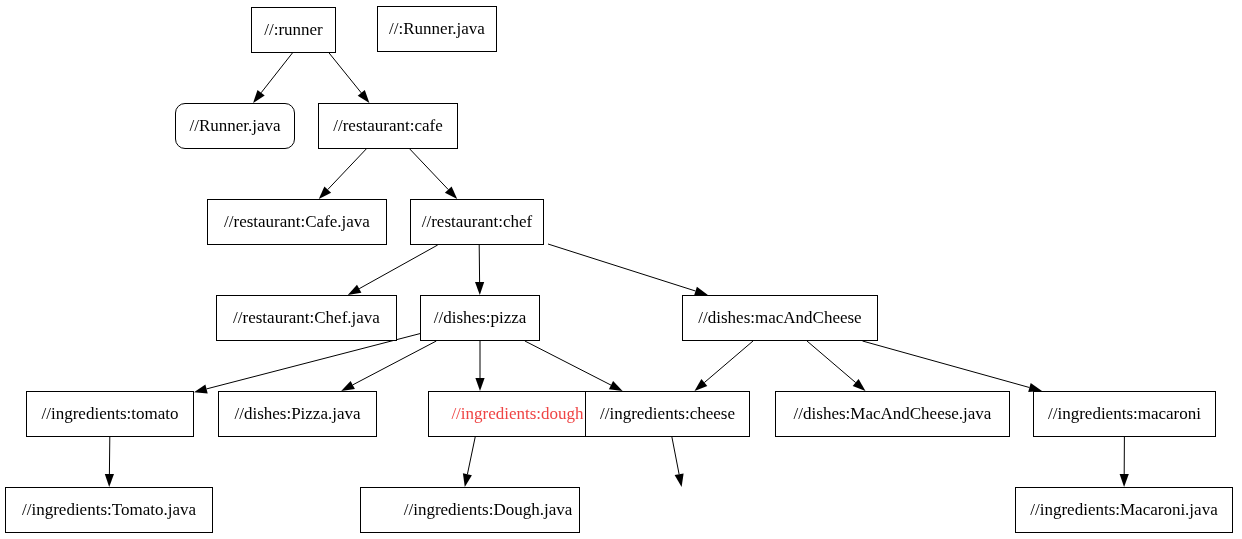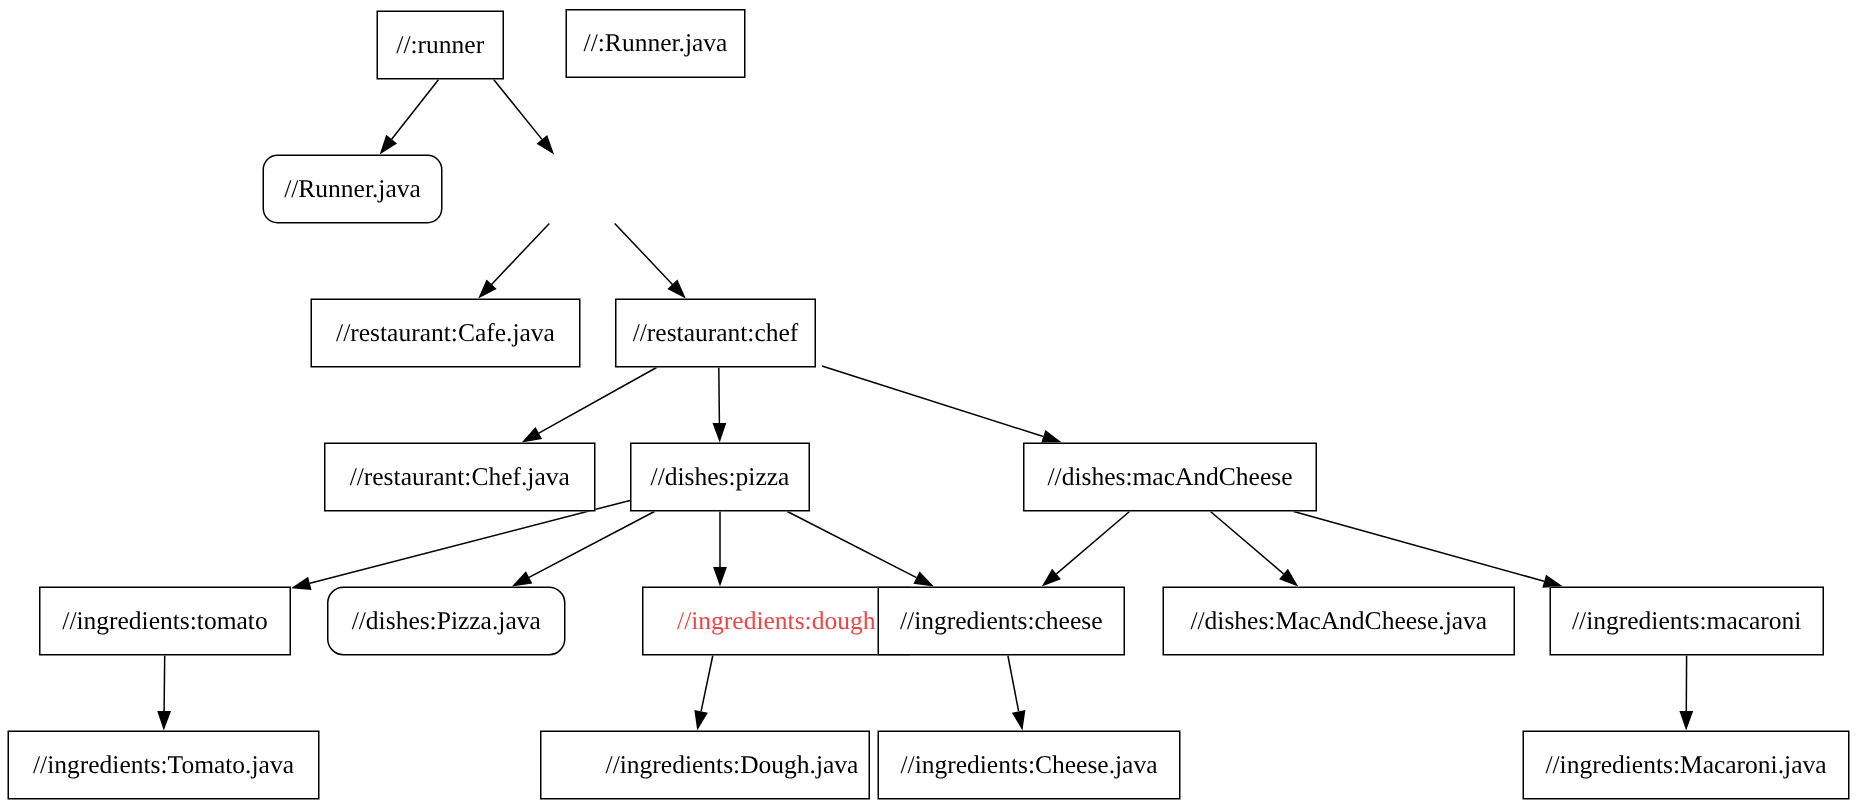--- a/index.html
+++ b/index.html
@@ -81,58 +81,58 @@
 
 <div class="node" style="left: 251px; top: 7px; width: 85px; height: 46px; border-color: rgb(0, 0, 0); background: rgb(255, 255, 255); color: rgb(0, 0, 0);">
       <span>//:runner</span>
     </div>
     <div class="node" style="left: 377px; top: 6px; width: 120px; height: 46px; border-color: rgb(0, 0, 0); background: rgb(255, 255, 255); color: rgb(0, 0, 0);">
       <span>//:Runner.java</span>
     </div>
     <div class="node" style="left: 175px; top: 103px; width: 120px; height: 46px; border-color: rgb(0, 0, 0); background: rgb(255, 255, 255); color: rgb(0, 0, 0); border-radius: 10px;">
       <span>//Runner.java</span>
     </div>
+    <div class="node" style="left: 318px; top: 103px; width: 140px; height: 46px; border-color: rgb(0, 0, 0); background: rgb(255, 255, 255); color: rgb(0, 0, 0);">
+      <span>//restaurant:cafe</span>
+    </div>
     <div class="node" style="left: 207px; top: 199px; width: 180px; height: 46px; border-color: rgb(0, 0, 0); background: rgb(255, 255, 255); color: rgb(0, 0, 0);">
       <span>//restaurant:Cafe.java</span>
     </div>
     <div class="node" style="left: 410px; top: 199px; width: 134px; height: 46px; border-color: rgb(0, 0, 0); background: rgb(255, 255, 255); color: rgb(0, 0, 0);">
       <span>//restaurant:chef</span>
     </div>
     <div class="node" style="left: 216px; top: 295px; width: 181px; height: 46px; border-color: rgb(0, 0, 0); background: rgb(255, 255, 255); color: rgb(0, 0, 0);">
       <span>//restaurant:Chef.java</span>
     </div>
     <div class="node" style="left: 420px; top: 295px; width: 120px; height: 46px; border-color: rgb(0, 0, 0); background: rgb(255, 255, 255); color: rgb(0, 0, 0);">
       <span>//dishes:pizza</span>
     </div>
     <div class="node" style="left: 682px; top: 295px; width: 196px; height: 46px; border-color: rgb(0, 0, 0); background: rgb(255, 255, 255); color: rgb(0, 0, 0);">
       <span>//dishes:macAndCheese</span>
     </div>
     <div class="node" style="left: 26px; top: 391px; width: 168px; height: 46px; border-color: rgb(0, 0, 0); background: rgb(255, 255, 255); color: rgb(0, 0, 0);">
       <span>//ingredients:tomato</span>
     </div>
-    <div class="node" style="left: 218px; top: 391px; width: 159px; height: 46px; border-color: rgb(0, 0, 0); background: rgb(255, 255, 255); color: rgb(0, 0, 0); border-radius: 11px;">
+    <div class="node" style="left: 218px; top: 391px; width: 159px; height: 46px; border-color: rgb(0, 0, 0); background: rgb(255, 255, 255); color: rgb(0, 0, 0);">
       <span>//dishes:Pizza.java</span>
     </div>
     <div class="node" style="left: 400px; top: 391px; width: 179px; height: 46px; border-color: rgb(0, 0, 0); background: rgb(255, 255, 255); color: #ef4444; margin-left: 28px;">
       <span>//ingredients:dough</span>
     </div>
     <div class="node" style="left: 585px; top: 391px; width: 165px; height: 46px; border-color: rgb(0, 0, 0); background: rgb(255, 255, 255); color: rgb(0, 0, 0);">
       <span>//ingredients:cheese</span>
     </div>
     <div class="node" style="left: 775px; top: 391px; width: 235px; height: 46px; border-color: rgb(0, 0, 0); background: rgb(255, 255, 255); color: rgb(0, 0, 0);">
       <span>//dishes:MacAndCheese.java</span>
     </div>
     <div class="node" style="left: 1033px; top: 391px; width: 183px; height: 46px; border-color: rgb(0, 0, 0); background: rgb(255, 255, 255); color: rgb(0, 0, 0);">
       <span>//ingredients:macaroni</span>
     </div>
     <div class="node" style="left: 5px; top: 487px; width: 208px; height: 46px; border-color: rgb(0, 0, 0); background: rgb(255, 255, 255); color: rgb(0, 0, 0);">
       <span>//ingredients:Tomato.java</span>
     </div>
     <div class="node" style="left: 360px; top: 487px; width: 220px; height: 46px; border-color: rgb(0, 0, 0); background: rgb(255, 255, 255); color: rgb(0, 0, 0); padding-left: 36px;">
       <span>//ingredients:Dough.java</span>
     </div>
-    <div class="node" style="left: 585px; top: 487px; width: 202px; height: 46px; border-color: rgb(0, 0, 0); background: rgb(255, 255, 255); color: rgb(0, 0, 0);">
-      <span>//ingredients:Cheese.java</span>
-    </div>
     <div class="node" style="left: 1015px; top: 487px; width: 218px; height: 46px; border-color: rgb(0, 0, 0); background: rgb(255, 255, 255); color: rgb(0, 0, 0);">
       <span>//ingredients:Macaroni.java</span>
     </div>
   </div>
 
 </body></html>

